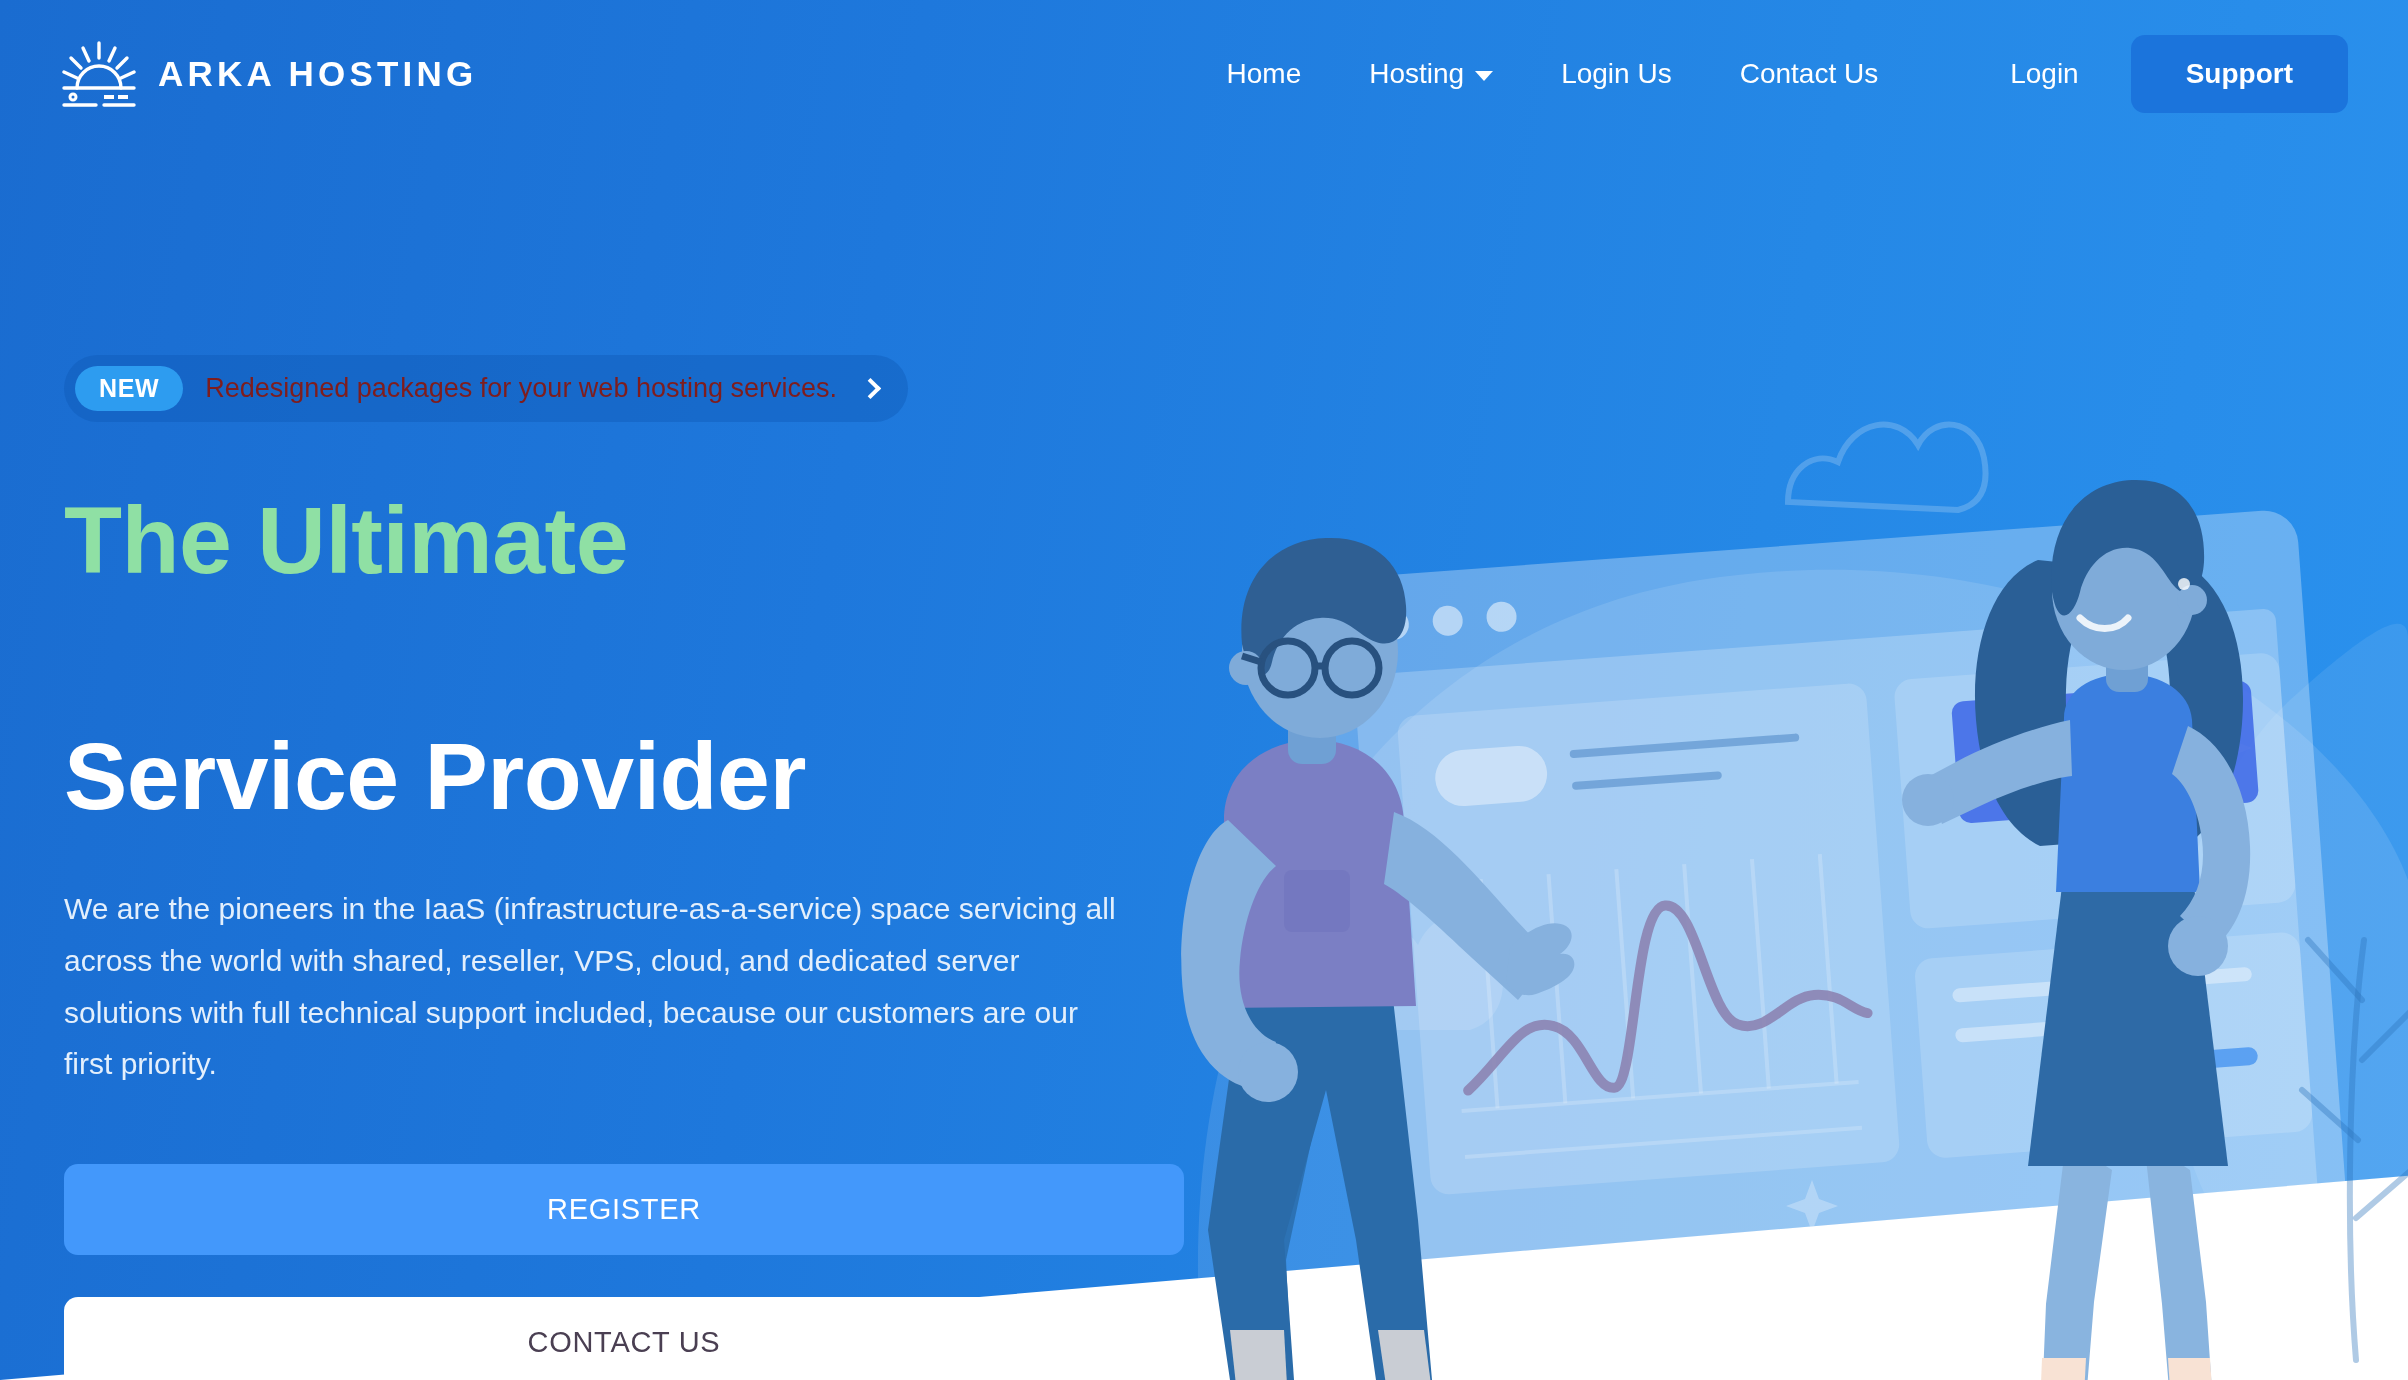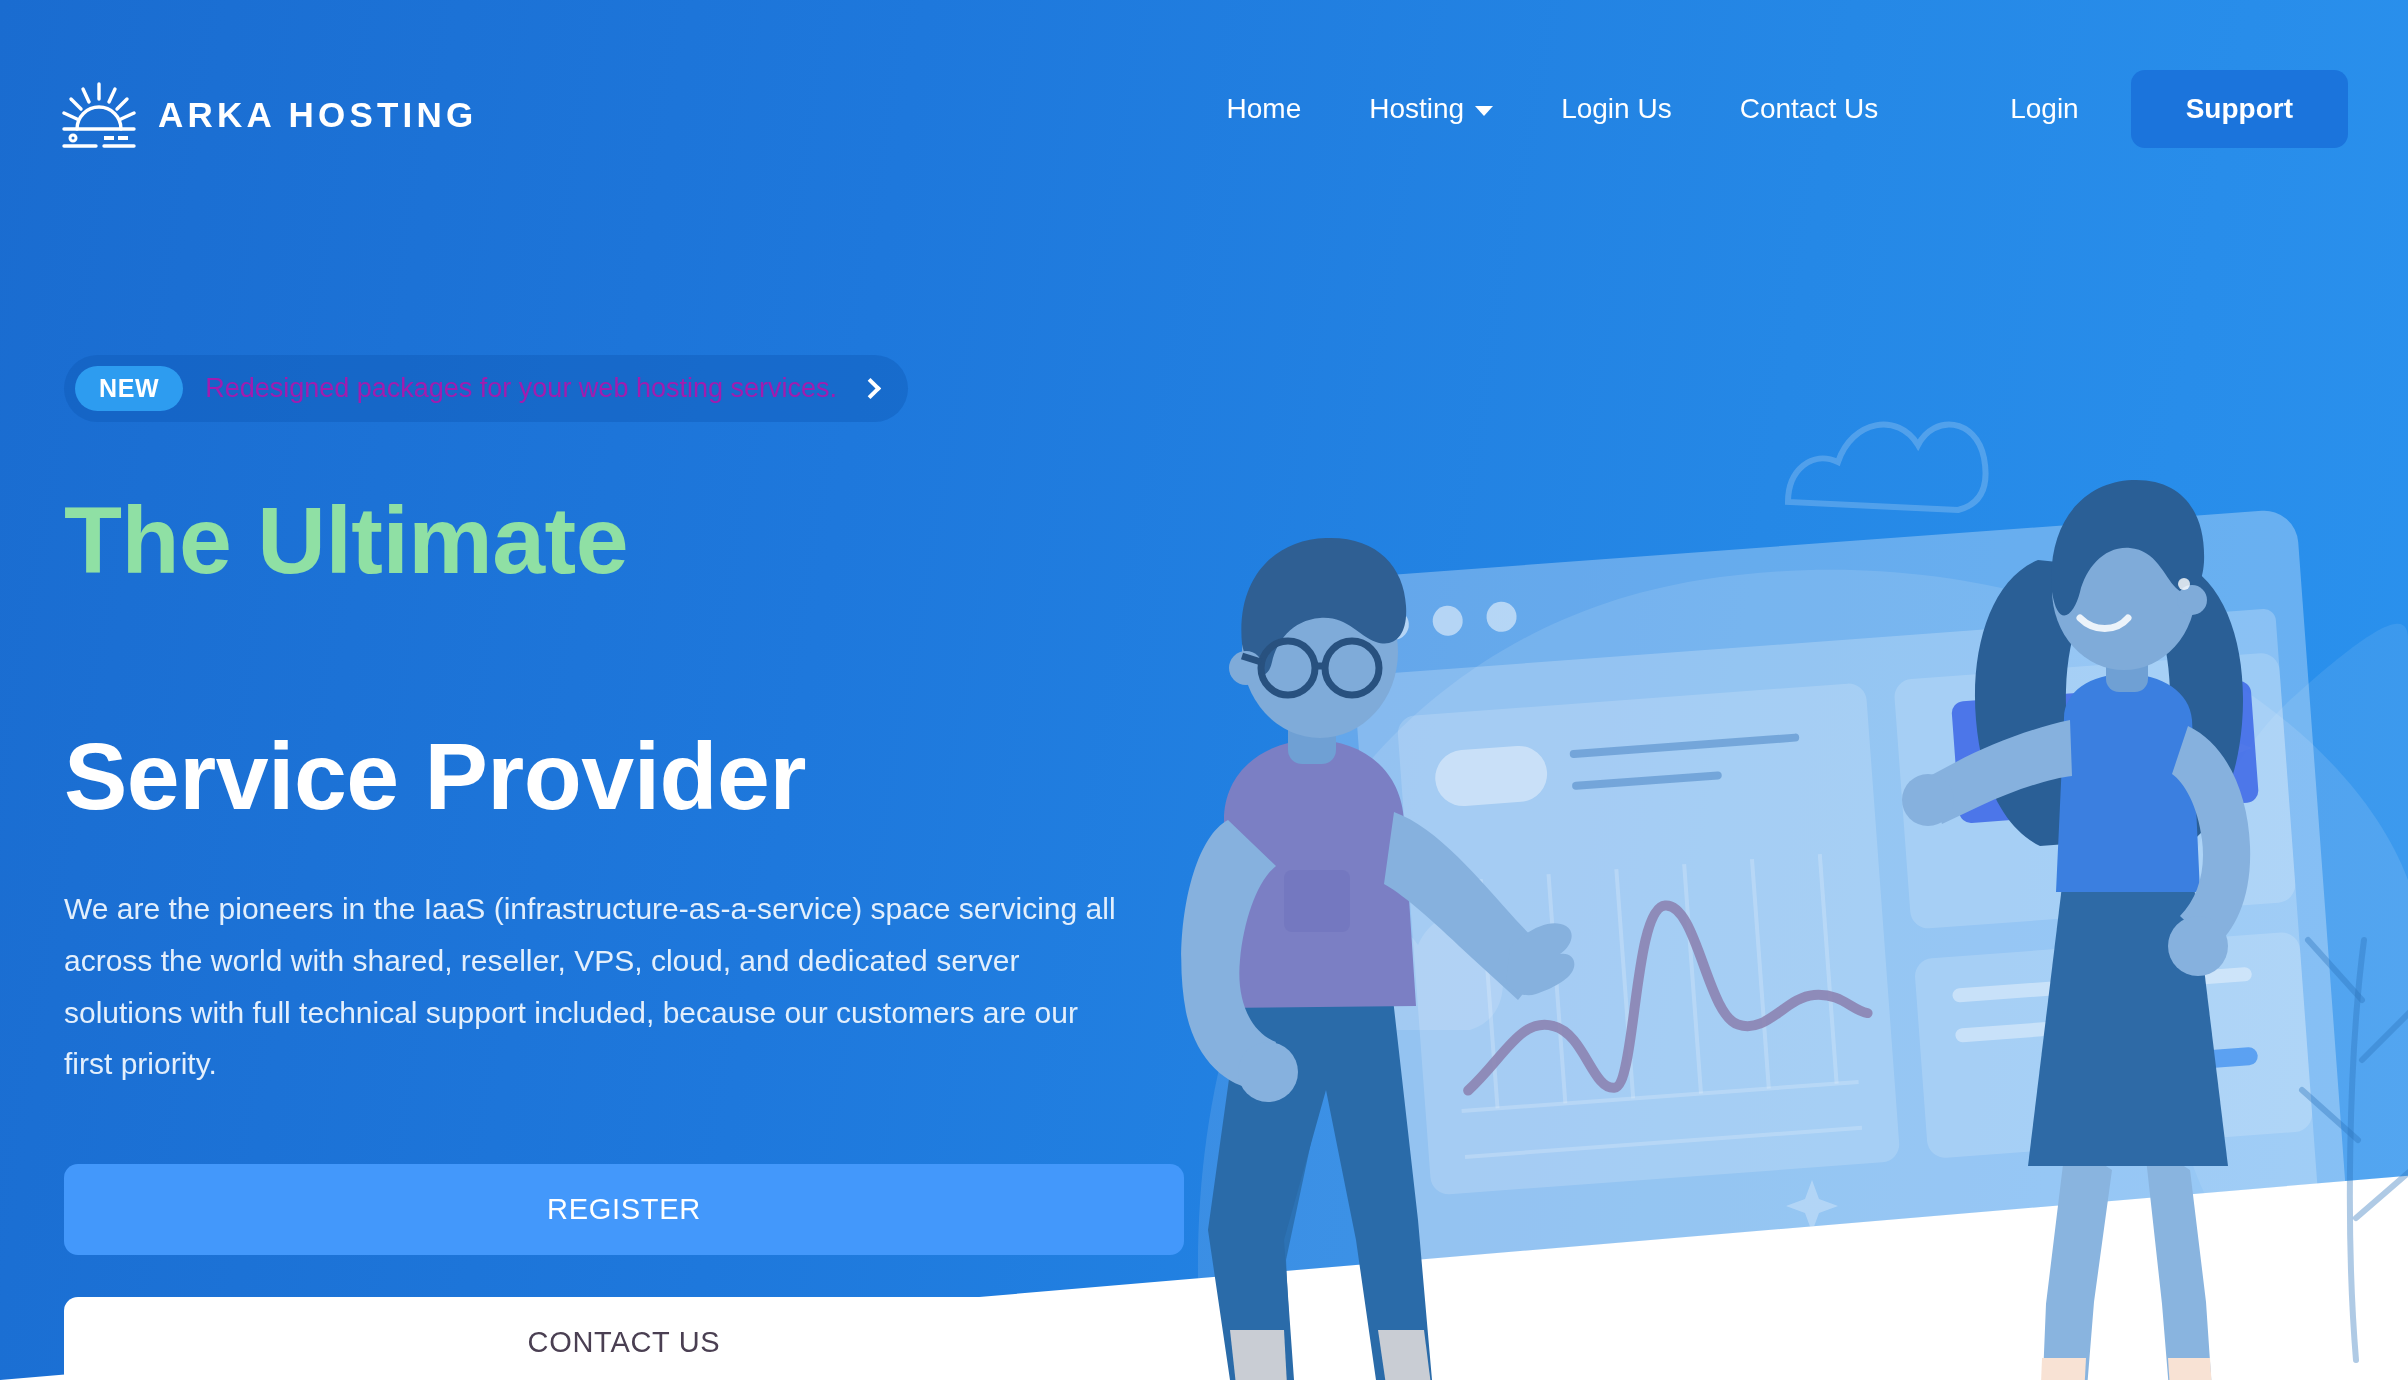--- a/index.html
+++ b/index.html
@@ -26,21 +26,21 @@
     z-index:0;
   }
 
   
   .bg-art { position:absolute; inset:0; z-index:1; pointer-events:none; }
 
   
   .header {
     position:absolute; top:0; left:0; right:0;
     height:148px;
-    display:flex; align-items:flex-end;
+    display:flex; align-items:center;
     padding:0 60px 0 62px;
     z-index:20;
   }
   .brand { display:flex; align-items:center; gap:22px; }
   .brand-mark { width:74px; height:66px; flex:none; display:block; }
   .brand-name {
     color:#fff; font-size:35px; font-weight:bold;
     letter-spacing:4.2px; white-space:nowrap;
   }
 
@@ -71,21 +71,21 @@
     display:inline-flex; align-items:center;
     background:rgba(13,86,180,0.38);
     border-radius:44px; padding:11px 30px 11px 11px;
     gap:22px; cursor:pointer;
   }
   .badge-pill {
     background:#2d9cf0; color:#fff;
     font-size:25px; font-weight:bold; letter-spacing:0.6px;
     padding:10px 24px; border-radius:30px; line-height:1;
   }
-  .badge-text { color:#a21caf; font-size:27px; font-weight:400; line-height:1; }
+  .badge-text { color:#7f1d1d; font-size:27px; font-weight:400; line-height:1; }
   .badge-chevron { width:15px; height:15px; border-right:4px solid #fff; border-bottom:4px solid #fff; transform:rotate(-45deg); margin-left:4px; }
 
   .headline {
     margin-top:60px;
     font-size:95px; font-weight:bold; line-height:1.24;
     color:#ffffff; letter-spacing:-0.5px;
   }
   .headline .accent { color:#8fe0a4; }
 
   .lede {

